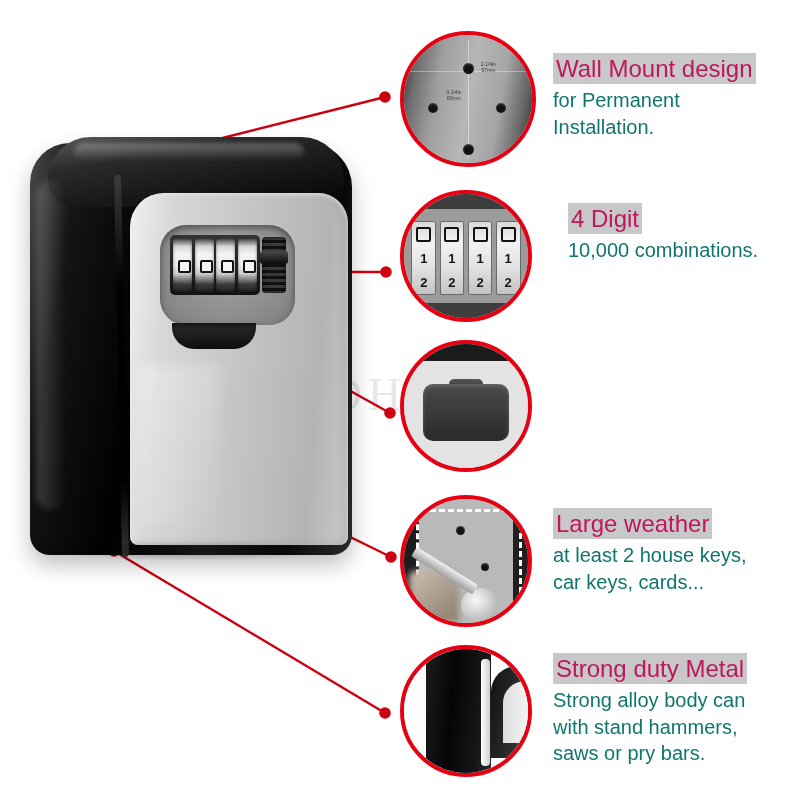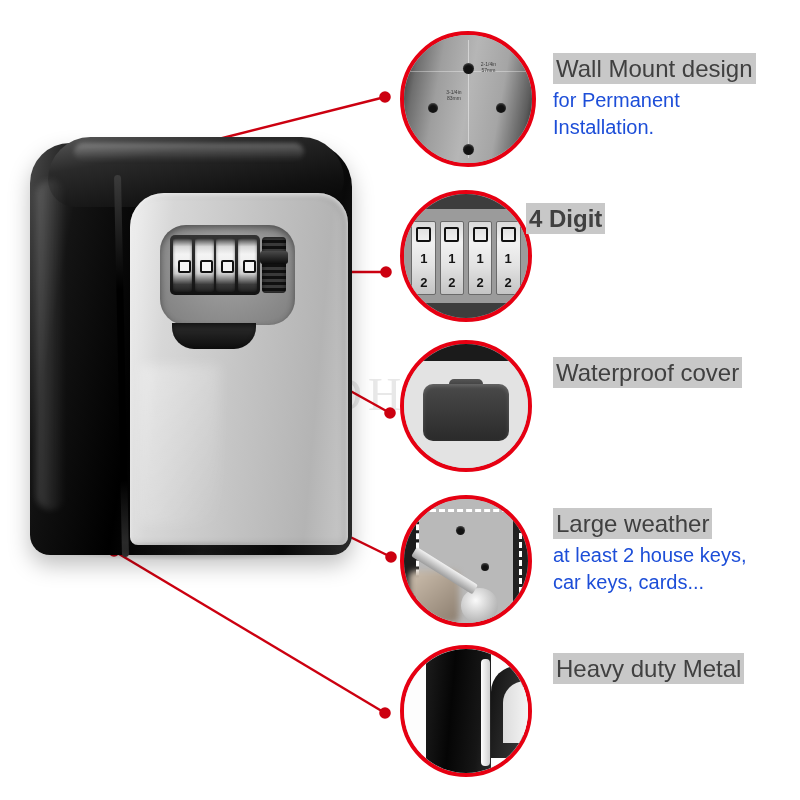--- a/index.html
+++ b/index.html
@@ -179,28 +179,28 @@
     background:linear-gradient(90deg,#dcdcdc,#f4f4f4);border-radius:22px 0 0 0;}
 
   
   #leaders{position:absolute;left:0;top:0;width:800px;height:800px;z-index:2;pointer-events:none;}
 
   
   .textblock{position:absolute;z-index:5;}
   .tb-head{
     display:inline-block;
     background:#c8c8c8;
-    color:#404040;
+    color:#be185d;
     font-size:24px;
     line-height:1.22;
     padding:1px 3px;
     white-space:nowrap;
   }
   .tb-body{
-    color:#1d4ed8;
+    color:#0f766e;
     font-size:20px;
     line-height:1.32;
     margin-top:3px;
     white-space:pre-line;
   }
 </style>
 </head>
 <body>
 
 <div id="stage">
@@ -328,31 +328,34 @@
       <div class="c5-edge"></div>
     </div>
   </div>
 
   <div class="textblock" style="left:553px;top:53px;">
     <span class="tb-head">Wall Mount design</span>
     <div class="tb-body">for Permanent
 Installation.</div>
   </div>
 
-  <div class="textblock" style="left:526px;top:203px;font-weight:bold;">
+  <div class="textblock" style="left:568px;top:203px;">
     <span class="tb-head">4 Digit</span>
+    <div class="tb-body">10,000 combinations.</div>
   </div>
 
   <div class="textblock" style="left:553px;top:357px;">
-    <span class="tb-head">Waterproof cover</span>
   </div>
 
   <div class="textblock" style="left:553px;top:508px;">
     <span class="tb-head">Large weather</span>
     <div class="tb-body">at least 2 house keys,
 car keys, cards...</div>
   </div>
 
   <div class="textblock" style="left:553px;top:653px;">
-    <span class="tb-head">Heavy duty Metal</span>
+    <span class="tb-head">Strong duty Metal</span>
+    <div class="tb-body">Strong alloy body can
+with stand hammers,
+saws or pry bars.</div>
   </div>
 
 </div>
 
 </body></html>

